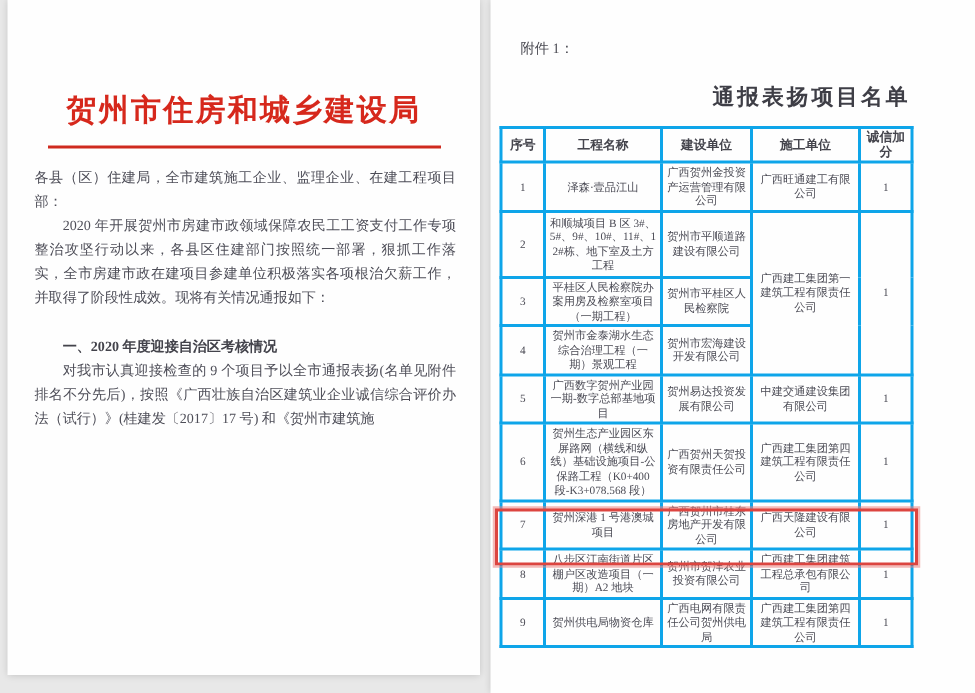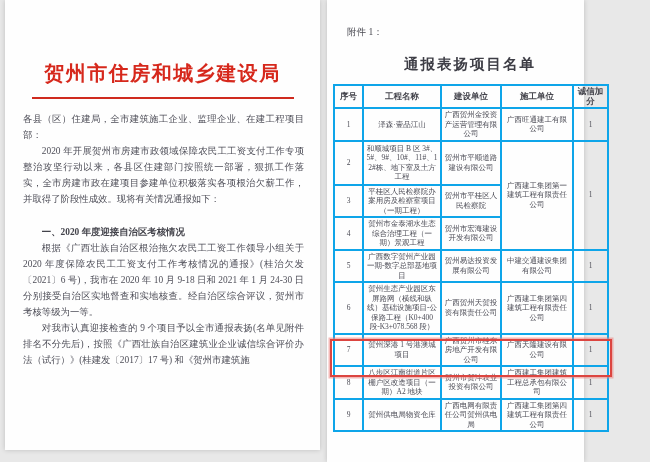--- a/index.html
+++ b/index.html
@@ -1,42 +1,42 @@
 <!DOCTYPE html>
 <html><head>
 <meta charset="utf-8">
 <style>
   * { margin:0; padding:0; box-sizing:border-box; }
   html,body { width:650px; height:462px; overflow:hidden; }
   body { background:#e8e8e8; font-family:"Liberation Serif", serif; position:relative; }
 
   .page { position:absolute; background:#fefefe; box-shadow:0 0 5px rgba(0,0,0,.18); }
   .page-left  { left:5px;  top:0; width:315px; height:450px; }
-  .page-right { left:327px; top:0; width:257px; height:462px; }
+  .page-right { left:327px; top:0; width:323px; height:462px; }
 
   
   .agency-header {
     margin-top:60px; text-align:center; color:#d6281c; font-weight:bold;
     font-size:20px; letter-spacing:1.5px; font-family:"Liberation Serif", serif;
   }
   .red-divider { margin:10px auto 0 auto; width:262px; height:2px; background:#cf2a1e; }
   .doc-title {
     margin-top:10px; text-align:center; color:#3c3c44; font-weight:bold;
     font-size:12.5px; line-height:18.5px;
   }
   .doc-body {
     margin:12px 16px 0 18px; color:#4e4e58; font-size:9.4px; line-height:16.1px;
     text-align:justify;
   }
   .doc-body p.indent { text-indent:2em; }
   .doc-body p.section-heading { text-indent:2em; font-weight:bold; color:#43434b;margin-top:16px; }
 
   
   .attachment-label { margin:26px 0 0 20px; font-size:9.5px; color:#4a4a52; }
-  .table-title-wrap { width:274px; margin:16px 0 10px 6px; text-align:center; }
+  .table-title-wrap { width:274px; margin:16px 0 10px 6px; text-align:right; }
   .table-title { font-size:14.5px; font-weight:bold; color:#3e3e46; letter-spacing:2px; }
 
   table.projects {
     margin-left:6px; width:274px; border-collapse:collapse; table-layout:fixed;
     font-size:7.5px; color:#4b4b55; line-height:9.5px;
   }
   table.projects th, table.projects td {
     border:2px solid #0ea5e9; text-align:center; vertical-align:middle;
     padding:1px 2px; overflow:hidden; word-break:break-all;
   }
@@ -56,21 +56,20 @@
 </head>
 <body>
 
 <div class="page page-left">
   <div class="agency-header">贺州市住房和城乡建设局</div>
   <div class="red-divider"></div>
   <div class="doc-body">
     <p>各县（区）住建局，全市建筑施工企业、监理企业、在建工程项目部：</p>
     <p class="indent">2020 年开展贺州市房建市政领域保障农民工工资支付工作专项整治攻坚行动以来，各县区住建部门按照统一部署，狠抓工作落实，全市房建市政在建项目参建单位积极落实各项根治欠薪工作，并取得了阶段性成效。现将有关情况通报如下：</p>
     <p class="section-heading">一、2020 年度迎接自治区考核情况</p>
-    <p class="indent">根据《广西壮族自治区根治拖欠农民工工资工作领导小组关于 2020 年度保障农民工工资支付工作考核情况的通报》(桂治欠发〔2021〕6 号)，我市在 2020 年 10 月 9-18 日和 2021 年 1 月 24-30 日分别接受自治区实地督查和实地核查。经自治区综合评议，贺州市考核等级为一等。</p>
     <p class="indent">对我市认真迎接检查的 9 个项目予以全市通报表扬(名单见附件排名不分先后)，按照《广西壮族自治区建筑业企业诚信综合评价办法（试行）》(桂建发〔2017〕17 号) 和《贺州市建筑施</p>
   </div>
 </div>
 
 <div class="page page-right">
   <div class="attachment-label">附件 1：</div>
   <div class="table-title-wrap">
     <span class="table-title">通报表扬项目名单</span>
   </div>
 

